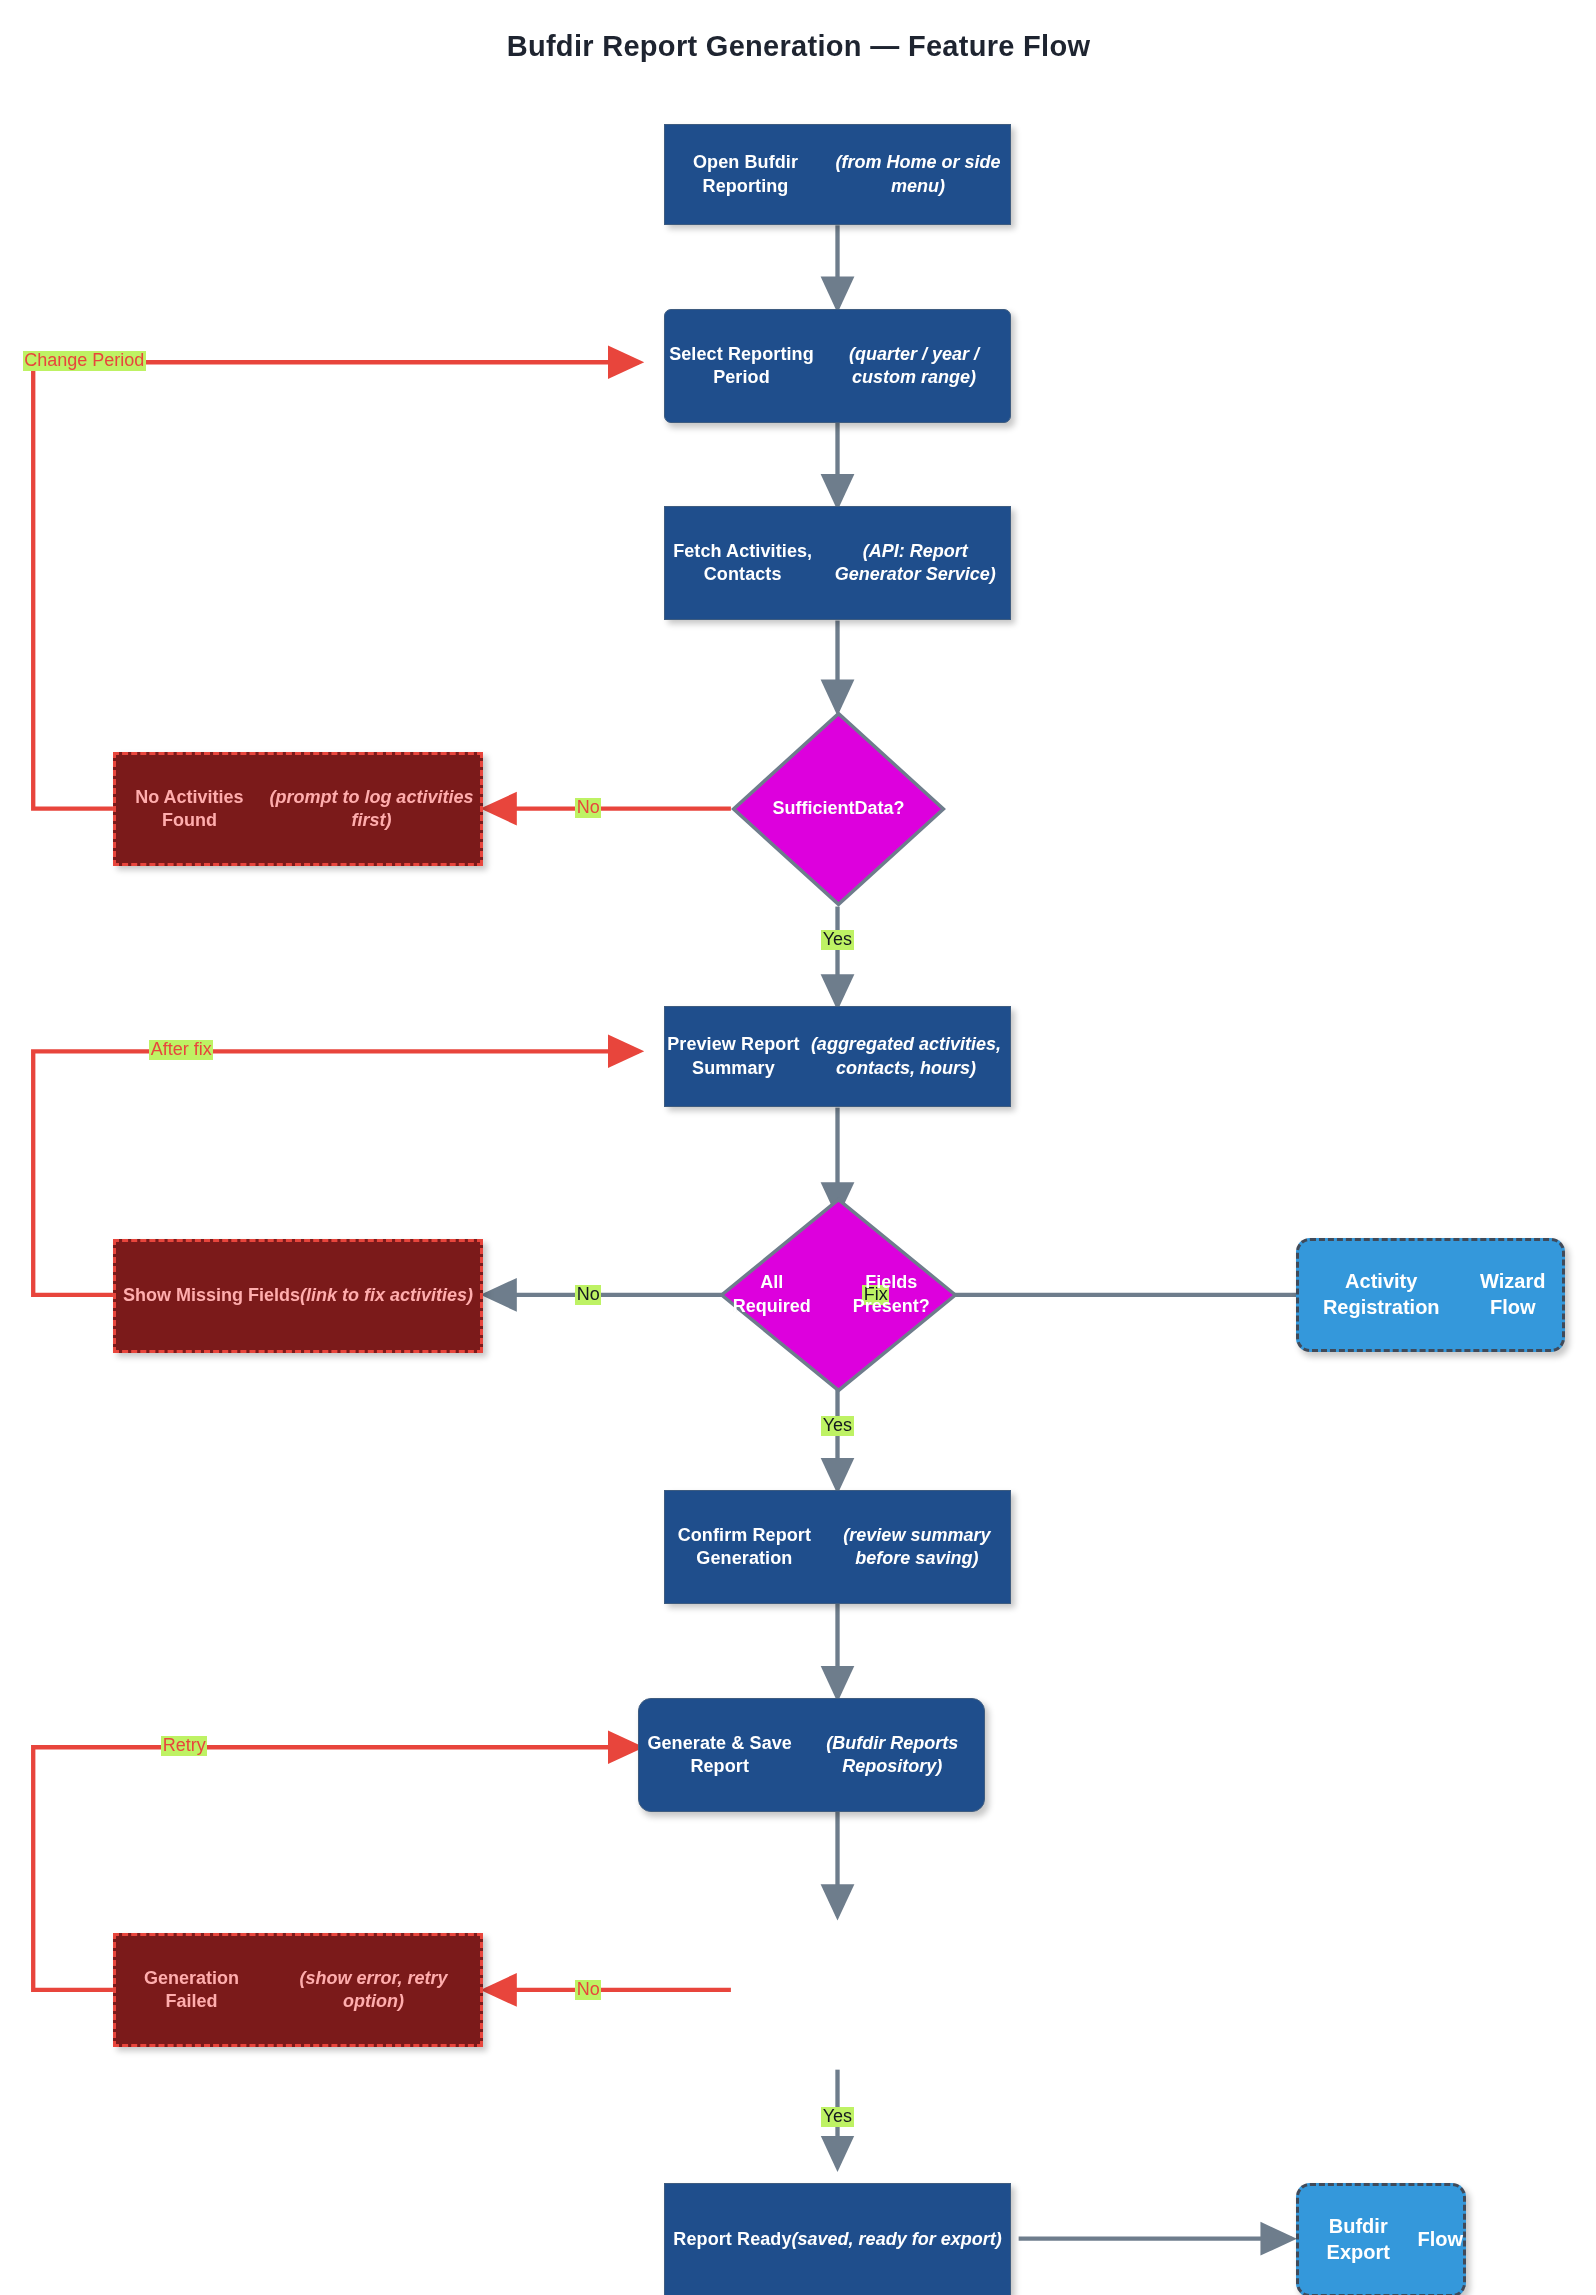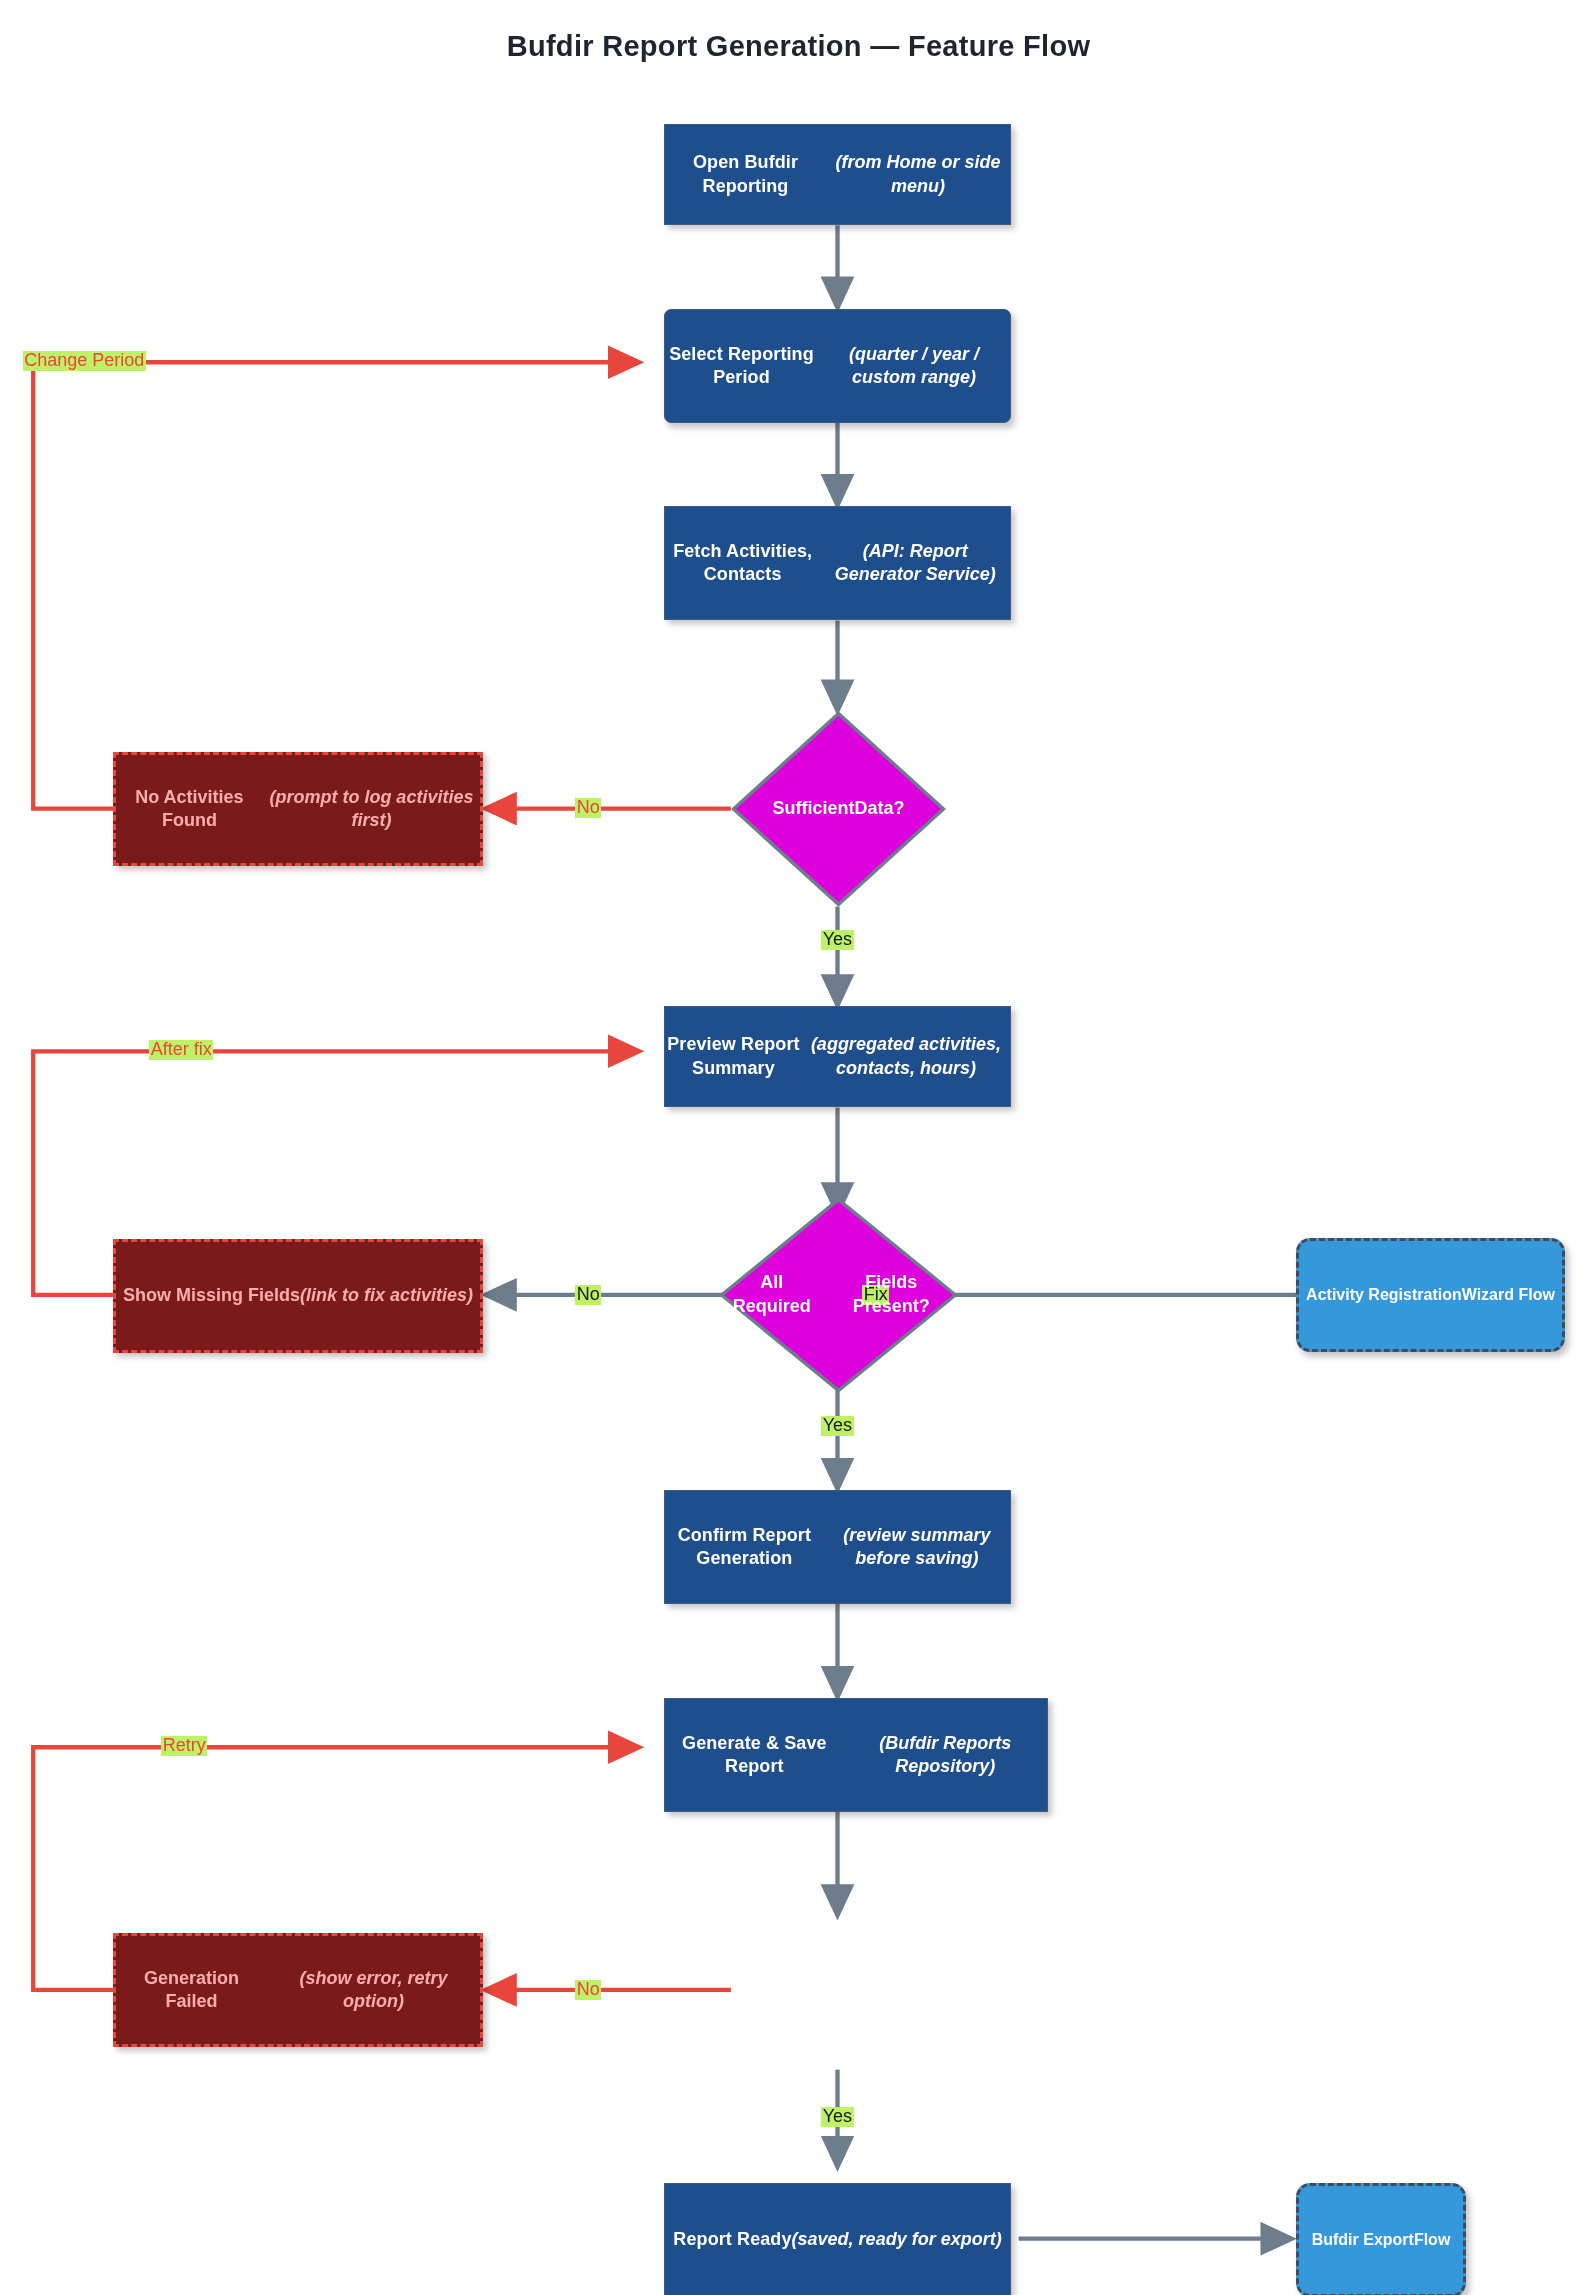--- a/index.html
+++ b/index.html
@@ -96,21 +96,21 @@
   }
   
   .external {
     background: #3498DB;
     border: 3.5px dashed #404A59;
     border-radius: 14px;
     box-shadow: 3.5px 4.3px 6px rgba(0,0,0,0.22);
   }
   .external .title {
     font-weight: bold;
-    font-size: 16px;
+    font-size: 20px;
     color: #ffffff;
   }
   
   .edge-label {
     position: absolute;
     font-size: 18px;
     white-space: nowrap;
     padding: 0 1.7px;
     background: #bef264;
     line-height: 1.1;
@@ -231,21 +231,21 @@
   <div class="node external" style="left:1296px; top:1238px; width:269px; height:114px;">
     <div class="title">Activity Registration</div>
     <div class="title">Wizard Flow</div>
   </div>
 
   <div class="node process" style="left:664px; top:1490px; width:347px; height:114px;">
     <div class="title">Confirm Report Generation</div>
     <div class="sub">(review summary before saving)</div>
   </div>
 
-  <div class="node process" style="left:664px; top:1698px; width:384px; height:114px;">
+  <div class="node process" style="left:638px; top:1698px; width:347px; height:114px;border-radius:13px;">
     <div class="title">Generate &amp; Save Report</div>
     <div class="sub">(Bufdir Reports Repository)</div>
   </div>
 
 
   <div class="node error" style="left:113px; top:1933px; width:370px; height:114px;">
     <div class="title">Generation Failed</div>
     <div class="sub">(show error, retry option)</div>
   </div>
 

